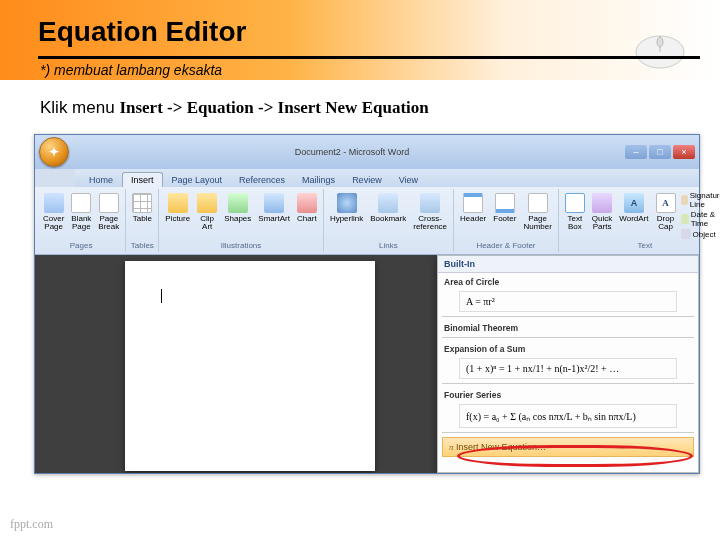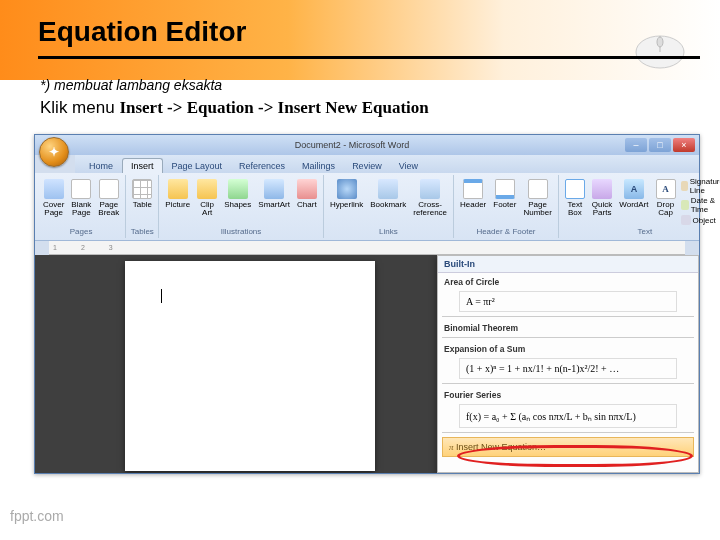--- a/index.html
+++ b/index.html
@@ -1,25 +1,25 @@
 <!DOCTYPE html>
 <html><head>
 <meta charset="utf-8">
 <style>
   * { margin: 0; padding: 0; box-sizing: border-box; }
   body { font-family: "Segoe UI", Tahoma, sans-serif; width: 720px; height: 540px; background: #fff; position: relative; overflow: hidden; }
   .orange-banner { position: absolute; top: 0; left: 0; right: 0; height: 80px; background: linear-gradient(90deg, #ff8c1a 0%, #ffb347 40%, #fff0db 70%, #fff 100%); z-index: 0; }
   .mouse { position: absolute; right: 28px; top: 28px; z-index: 1; }
   .slide-title { position: absolute; top: 16px; left: 38px; font-size: 28px; font-weight: 700; z-index: 2; }
   .title-underline { position: absolute; top: 56px; left: 38px; right: 20px; height: 3px; background: #000; z-index: 2; }
-  .subtitle { position: absolute; top: 62px; left: 40px; font-style: italic; font-size: 14px; z-index: 2; margin-top: 15px; }
+  .subtitle { position: absolute; top: 62px; left: 40px; font-style: italic; font-size: 14px; z-index: 2; }
   .instruction { position: absolute; top: 98px; left: 40px; font-size: 17px; z-index: 2; }
   .instruction b { font-weight: 700; font-family: Liberation Serif, serif; }
   .app { position: absolute; top: 134px; left: 34px; right: 20px; height: 340px; border: 1px solid #5a7fb0; background: #d3deee; z-index: 2; box-shadow: 0 1px 4px rgba(0,0,0,.3); font-size: 9px; }
-  .titlebar { height: 20px; background: linear-gradient(#cfe0f5,#aec6e8); display: flex; align-items: center; justify-content: space-between; padding: 0 4px; }
+  .titlebar { height: 34px; background: linear-gradient(#cfe0f5,#aec6e8); display: flex; align-items: center; justify-content: space-between; padding: 0 4px; }
   .win-title { flex: 1; text-align: center; color: #3a3a3a; font-size: 9px; }
   .win-ctrls { display: flex; gap: 2px; }
   .win-ctrl { width: 22px; height: 14px; border-radius: 2px; display: flex; align-items: center; justify-content: center; font-size: 9px; color: #fff; }
   .win-min { background: linear-gradient(#a3c0e8,#7da3d6); }
   .win-max { background: linear-gradient(#a3c0e8,#7da3d6); }
   .win-close { background: linear-gradient(#f08080,#c0392b); }
   .office-btn { width: 30px; height: 30px; border-radius: 50%; background: radial-gradient(circle at 35% 30%, #ffd480, #e38e1a 60%, #a35b0c); position: absolute; top: 2px; left: 4px; border: 1px solid #9a6a2b; box-shadow: 0 1px 2px rgba(0,0,0,.4); display:flex; align-items:center; justify-content:center; color:#fff; font-weight:700; font-size:12px;}
   .tabrow { height: 18px; margin-left: 40px; display: flex; align-items: flex-end; gap: 1px; padding-left: 6px; background: linear-gradient(#dbe7f6,#c8d8ee); }
   .tab { padding: 2px 8px; font-size: 9px; color: #2a4a7a; cursor: pointer; }
   .tab.active { background: #e9f0fa; border: 1px solid #9ab; border-bottom: none; border-radius: 3px 3px 0 0; color: #000; }
@@ -37,21 +37,21 @@
   .docarea { position: absolute; top: 120px; left: 0; right: 0; bottom: 0; background: #3f3f3f; overflow: hidden; }
   .page { position: absolute; left: 90px; top: 6px; width: 250px; height: 210px; background: #fff; box-shadow: 0 2px 6px rgba(0,0,0,.5); }
   .cursor { position: absolute; left: 36px; top: 28px; width: 1px; height: 14px; background: #000; }
   .eq-panel { position: absolute; right: 0; top: 0; width: 262px; bottom: 0; background: #fdfdfd; border: 1px solid #bbb; box-shadow: -2px 2px 6px rgba(0,0,0,.3); }
   .panel-head { font-size: 9px; font-weight: 700; padding: 3px 6px; background: #eef3fa; border-bottom: 1px solid #ccd; color: #2a4a7a; }
   .panel-group-title { font-size: 8.5px; font-weight: 700; padding: 4px 6px 2px; color: #333; }
   .eq-box { margin: 2px 21px 4px; padding: 4px 6px; border: 1px solid #ddd; font-size: 10px; font-family: Georgia, serif; }
   .hr { border-bottom: 1px solid #ccc; margin: 2px 4px; }
   .insert-new { margin: 4px 4px 2px; padding: 4px 6px; background: linear-gradient(#ffe7b8,#ffd27a); border: 1px solid #e8b65a; font-size: 9px; color: #6b4e15; cursor: pointer; }
   .red-circle { position: absolute; border: 3px solid #e02020; border-radius: 50%/60%; right: 6px; bottom: 6px; width: 236px; height: 22px; z-index: 5; }
-  .footer-brand { position: absolute; left: 10px; bottom: 16px; font-size: 14px; color: #aaa; z-index: 2; }
+  .footer-brand { position: absolute; left: 10px; bottom: 8px; font-size: 12px; color: #aaa; z-index: 2; font-family: Liberation Serif, serif; }
 </style>
 </head>
 <body>
 
 <div class="orange-banner"></div>
 <div class="mouse">
   <svg width="64" height="44">
       <ellipse cx="32" cy="24" rx="24" ry="16" fill="#f2f2f2" stroke="#ccc"></ellipse>
       <path d="M32 8 v16" stroke="#bbb"></path>
       <ellipse cx="32" cy="14" rx="3" ry="5" fill="#ddd" stroke="#bbb"></ellipse>

